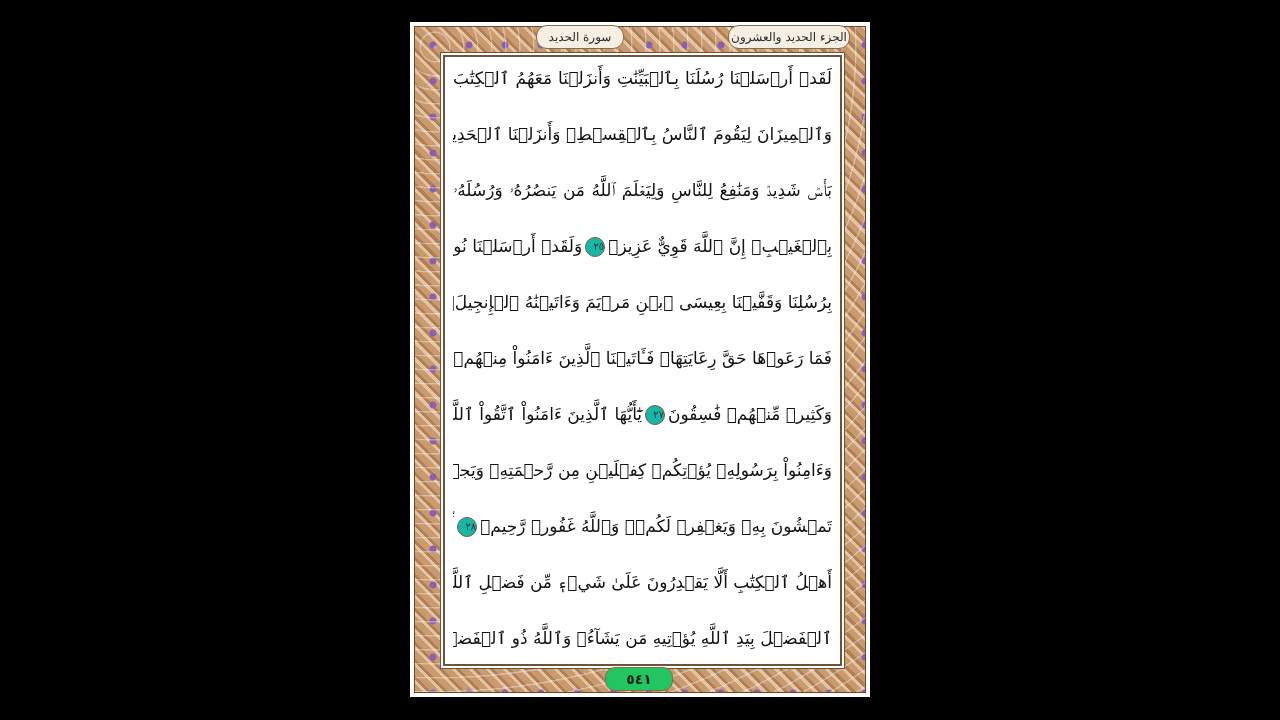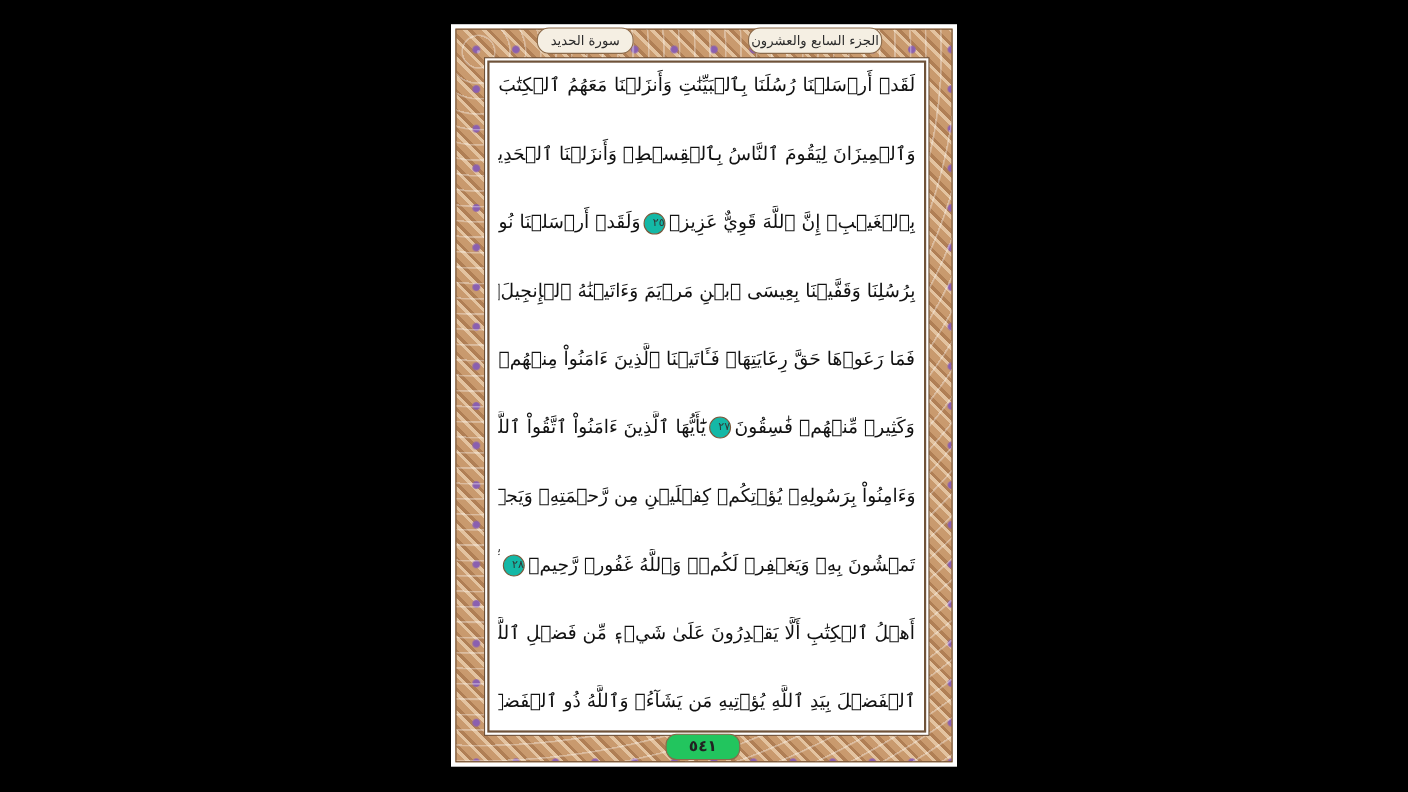--- a/index.html
+++ b/index.html
@@ -7,43 +7,44 @@
   .frame{position:absolute;left:4px;top:4px;right:4px;bottom:4px;
     background:
       radial-gradient(circle at 50% 50%, #8a5fb0 0 3px, transparent 4px) 0 0/36px 36px,
       repeating-linear-gradient(45deg,#c99a6e 0 6px,#e3c3a0 6px 9px,#b07f55 9px 12px),
       #d4a97d;
     border:1px solid #6b4a2e;}
   .frame::before{content:"";position:absolute;inset:0;
     background:repeating-radial-gradient(circle at 20px 20px, rgba(255,255,255,0.35) 0 1px, transparent 2px 14px);
     pointer-events:none;}
   .header-cartouche{position:absolute;top:3px;height:22px;background:#f5efe3;border:1px solid #8b6a4a;border-radius:11px;
-    display:flex;align-items:center;justify-content:center;font-family:"DejaVu Serif",serif;font-size:12px;color:#2b2b2b;direction:rtl;}
+    display:flex;align-items:center;justify-content:center;font-family:"DejaVu Serif",serif;font-size:12px;color:#2b2b2b;direction:rtl;margin-left:48px;}
   .cart-juz{left:270px;width:120px;}
   .cart-surah{left:78px;width:86px;}
   .panel{position:absolute;left:33px;top:33px;width:395px;height:607px;background:#fff;
     border:2px solid #6e5239;box-shadow:0 0 0 2px #fff,0 0 0 3px #6e5239;}
   .lines{position:absolute;left:0;right:0;top:6px;bottom:4px;display:flex;flex-direction:column;justify-content:space-between;padding:0 8px;}
   .line{direction:rtl;text-align:justify;text-align-last:justify;font-family:"DejaVu Sans",sans-serif;font-size:17px;line-height:30px;height:37px;color:#111;white-space:nowrap;overflow:hidden;}
   .ayah-mark{display:inline-block;width:18px;height:18px;border-radius:50%;background:#14b8a6;border:1px solid #7a5a3d;
     font-size:10px;line-height:18px;text-align:center;vertical-align:middle;color:#333;margin:0 3px;}
   .footer-cartouche{position:absolute;left:195px;top:645px;width:66px;height:22px;background:#22c55e;border:1px solid #8b6a4a;border-radius:10px;
     font-family:"DejaVu Sans",sans-serif;font-size:14px;font-weight:bold;text-align:center;line-height:22px;color:#222;}
 </style>
 </head>
 <body>
 
 <div class="page">
   <div class="frame"></div>
-  <div class="header-cartouche cart-juz">الجزء السابع والعشرون</div>
+  <div class="header-cartouche cart-juz">الجزء الحديد والعشرون</div>
   <div class="header-cartouche cart-surah">سورة الحديد</div>
   <div class="panel">
     <div class="lines" id="lines">
         <div class="line"><span>لَقَدۡ أَرۡسَلۡنَا رُسُلَنَا بِٱلۡبَيِّنَٰتِ وَأَنزَلۡنَا مَعَهُمُ ٱلۡكِتَٰبَ</span></div>
         <div class="line"><span>وَٱلۡمِيزَانَ لِيَقُومَ ٱلنَّاسُ بِٱلۡقِسۡطِۖ وَأَنزَلۡنَا ٱلۡحَدِيدَ فِيهِ</span></div>
+        <div class="line"><span>بَأۡسٞ شَدِيدٞ وَمَنَٰفِعُ لِلنَّاسِ وَلِيَعۡلَمَ ٱللَّهُ مَن يَنصُرُهُۥ وَرُسُلَهُۥ</span></div>
         <div class="line"><span>بِٱلۡغَيۡبِۚ إِنَّ ٱللَّهَ قَوِيٌّ عَزِيزٞ</span><span class="ayah-mark">٢٥</span><span>وَلَقَدۡ أَرۡسَلۡنَا نُوحٗا وَإِبۡرَٰهِيمَ</span></div>
         <div class="line"><span>بِرُسُلِنَا وَقَفَّيۡنَا بِعِيسَى ٱبۡنِ مَرۡيَمَ وَءَاتَيۡنَٰهُ ٱلۡإِنجِيلَۖ وَجَعَلۡنَا</span></div>
         <div class="line"><span>فَمَا رَعَوۡهَا حَقَّ رِعَايَتِهَاۖ فَـَٔاتَيۡنَا ٱلَّذِينَ ءَامَنُواْ مِنۡهُمۡ أَجۡرَهُمۡۖ</span></div>
         <div class="line"><span>وَكَثِيرٞ مِّنۡهُمۡ فَٰسِقُونَ</span><span class="ayah-mark">٢٧</span><span>يَٰٓأَيُّهَا ٱلَّذِينَ ءَامَنُواْ ٱتَّقُواْ ٱللَّهَ</span></div>
         <div class="line"><span>وَءَامِنُواْ بِرَسُولِهِۦ يُؤۡتِكُمۡ كِفۡلَيۡنِ مِن رَّحۡمَتِهِۦ وَيَجۡعَل لَّكُمۡ نُورٗا</span></div>
         <div class="line"><span>تَمۡشُونَ بِهِۦ وَيَغۡفِرۡ لَكُمۡۚ وَٱللَّهُ غَفُورٞ رَّحِيمٞ</span><span class="ayah-mark">٢٨</span><span>لِّئَلَّا يَعۡلَمَ</span></div>
         <div class="line"><span>أَهۡلُ ٱلۡكِتَٰبِ أَلَّا يَقۡدِرُونَ عَلَىٰ شَيۡءٖ مِّن فَضۡلِ ٱللَّهِ وَأَنَّ</span></div>
         <div class="line"><span>ٱلۡفَضۡلَ بِيَدِ ٱللَّهِ يُؤۡتِيهِ مَن يَشَآءُۚ وَٱللَّهُ ذُو ٱلۡفَضۡلِ ٱلۡعَظِيمِ</span></div>
       </div>
   </div>

